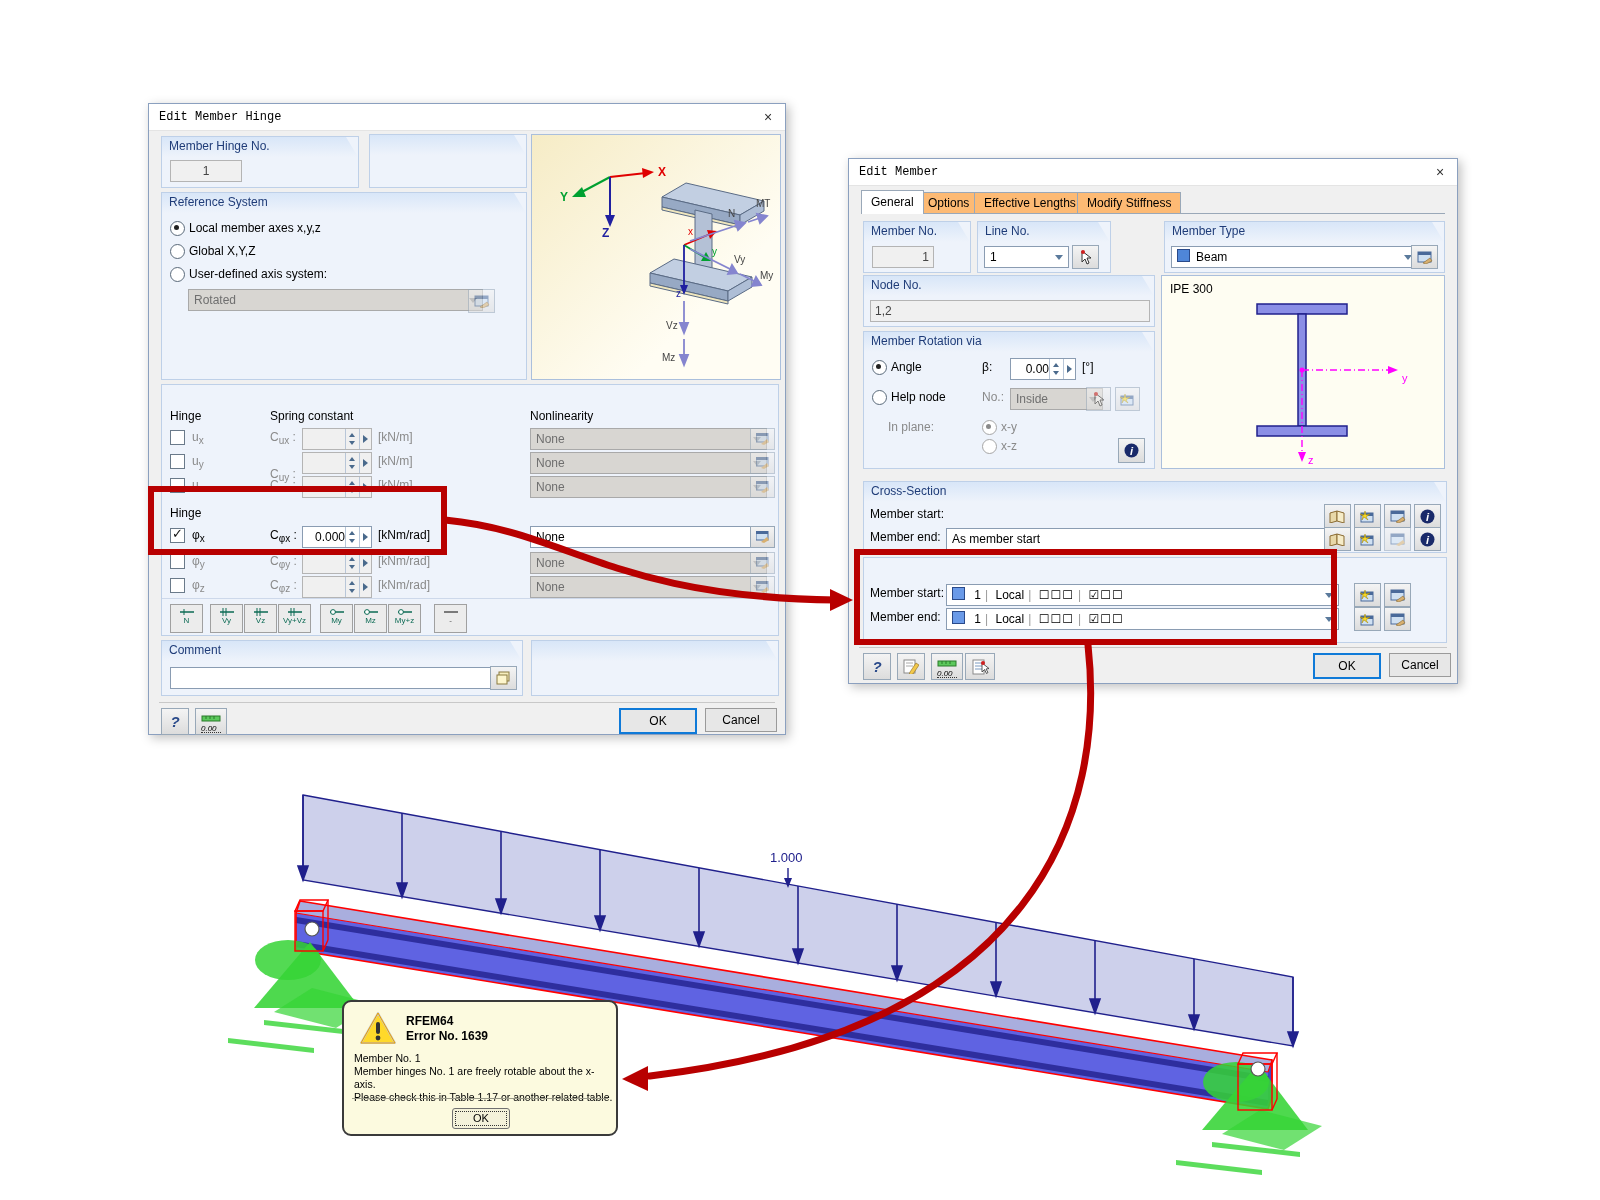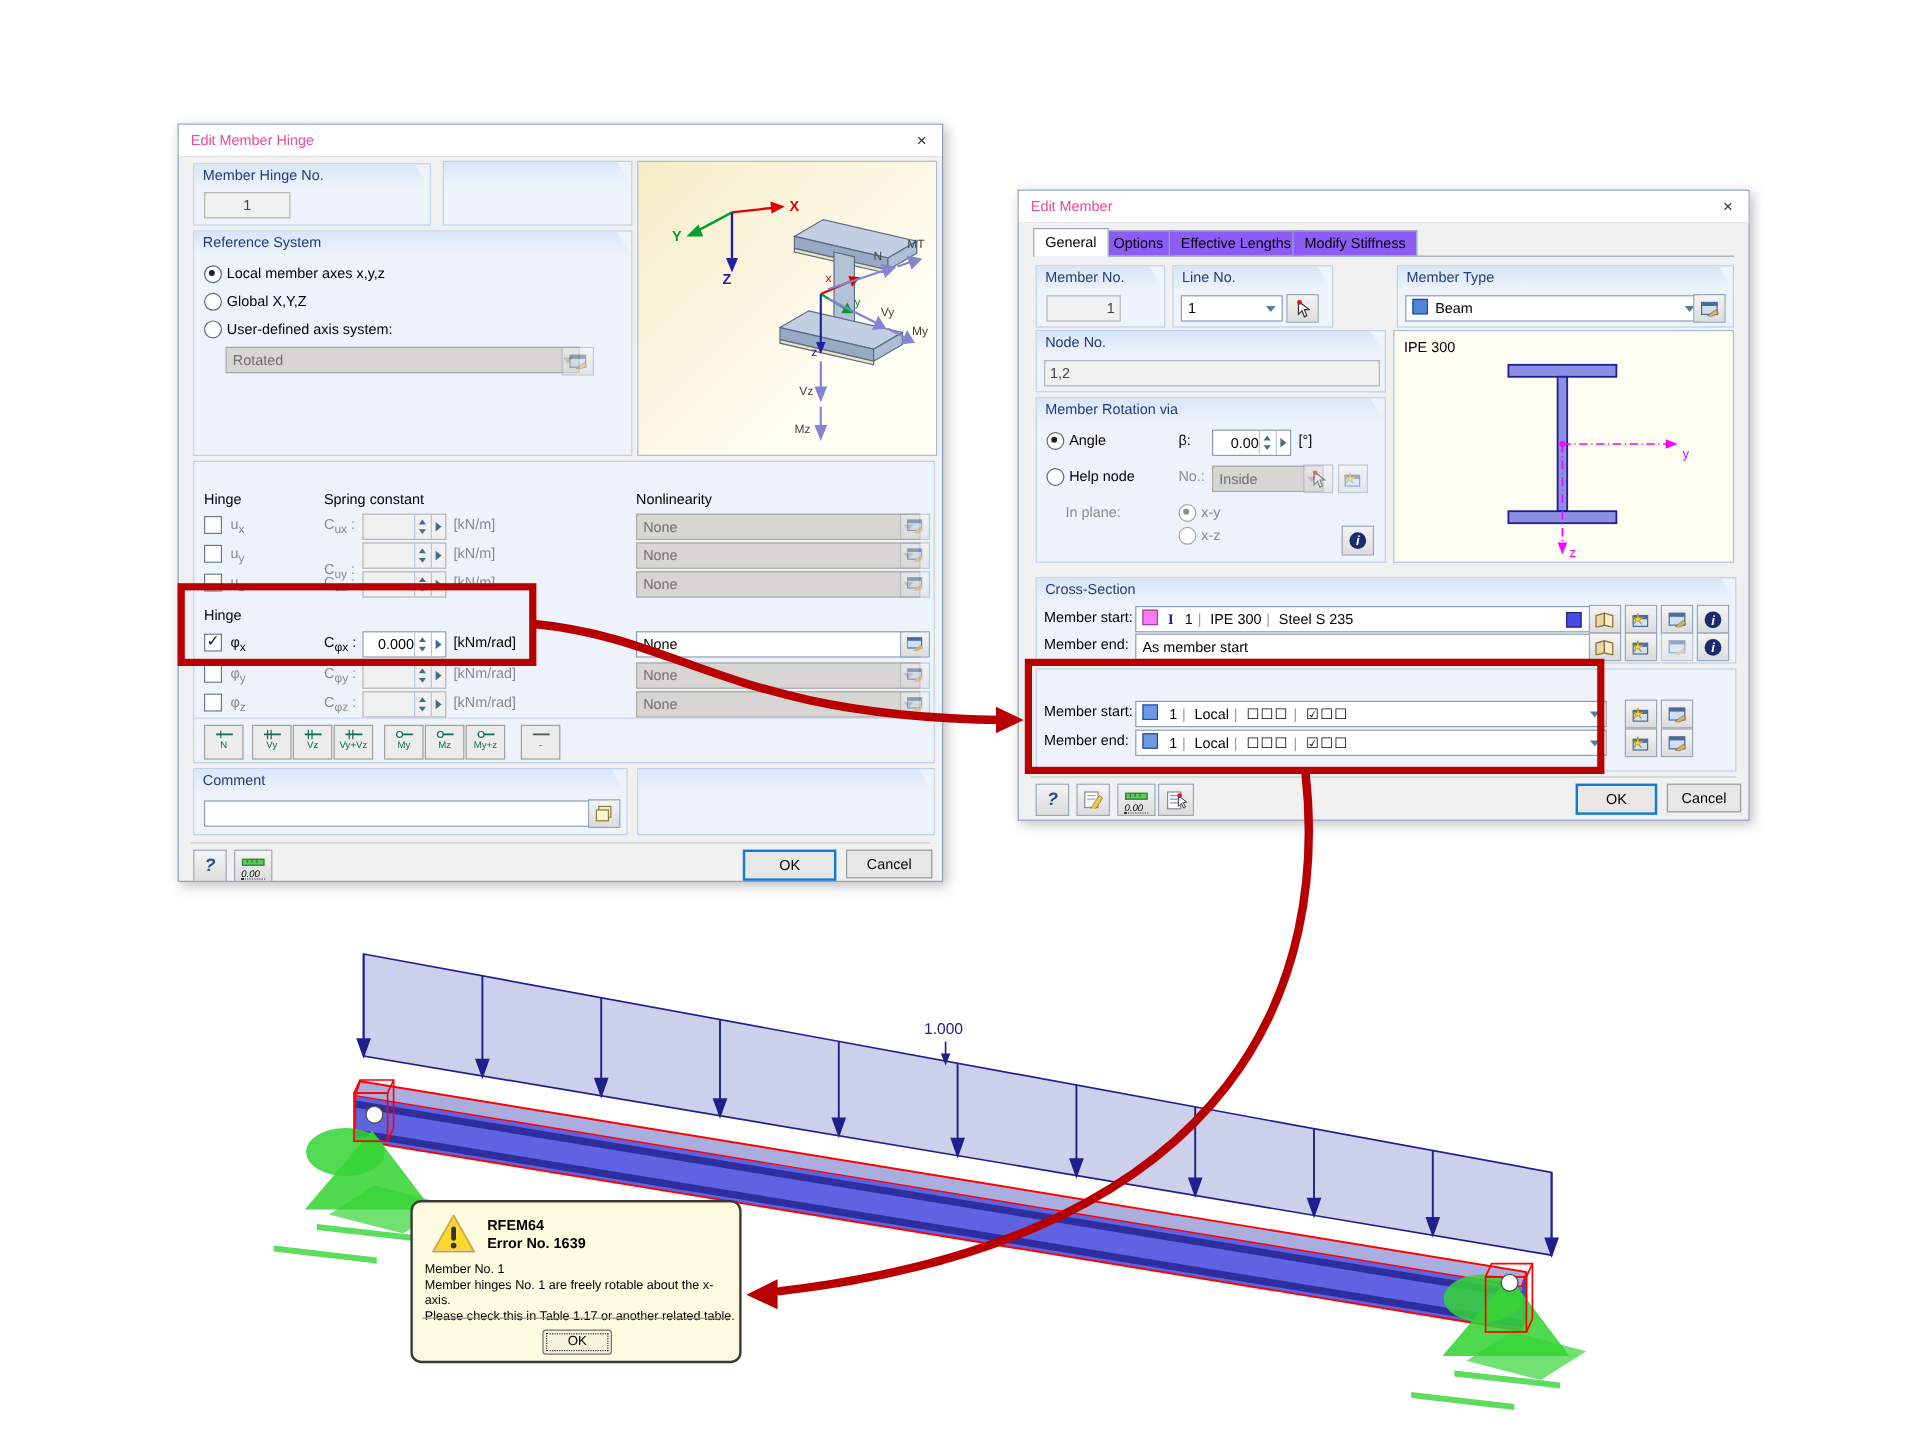--- a/index.html
+++ b/index.html
@@ -2,21 +2,21 @@
 <html><head>
 <meta charset="utf-8">
 <style>
   html,body{margin:0;padding:0;}
   body{width:1600px;height:1200px;position:relative;background:#ffffff;
        font-family:"Liberation Sans","DejaVu Sans",sans-serif;font-size:12px;color:#000;overflow:hidden;}
   .abs{position:absolute;}
   
   .dlg{position:absolute;background:#f0f0f0;border:1px solid #8ba0bf;box-shadow:3px 3px 10px rgba(0,0,0,.25);z-index:10;}
   .titlebar{position:absolute;left:0;top:0;right:0;height:26px;background:#ffffff;border-bottom:1px solid #e4e4e4;}
-  .titlebar .t{position:absolute;left:10px;top:6px;font-size:12px;color:#ec4899;}
+  .titlebar .t{position:absolute;left:10px;top:6px;font-size:12px;color:#000000;font-family:Liberation Mono, monospace;}
   .xbtn{position:absolute;top:3px;width:22px;height:20px;text-align:center;line-height:20px;font-size:14px;color:#333;cursor:pointer;}
   
   .grp{position:absolute;background:#eef3fb;border:1px solid #bed0e8;}
   .grp-h{position:absolute;left:0;top:0;right:0;height:18px;background:linear-gradient(#d8e6f8,#eef3fb);
          color:#1f3c78;padding:2px 0 0 7px;font-size:12px;white-space:nowrap;
          clip-path:polygon(0 0,calc(100% - 12px) 0,100% 100%,0 100%);}
   .panel-img{position:absolute;border:1px solid #aabfdc;background:linear-gradient(135deg,#f6ecc6,#fffdf3 70%);}
   
   .field{position:absolute;background:#fff;border:1px solid #8a9cb2;height:20px;line-height:20px;padding:0 4px;}
   .field.dis{background:#f0f0f0;border-color:#b4b4b4;color:#444;}
@@ -48,21 +48,21 @@
   .btn.main{height:22px;line-height:22px;font-size:12px;background:#e7e7e7;}
   .btn.focus{border:2px solid #0f7ad8;}
   .btn-ico{position:absolute;width:25px;height:22px;background:linear-gradient(#f4f4f4,#dcdcdc);border:1px solid #98a8b8;display:flex;align-items:center;justify-content:center;cursor:pointer;}
   .btn-ico.dis{opacity:.55;}
   .preset{position:absolute;width:31px;height:27px;background:#ececec;border:1px solid #a0a0a0;text-align:center;cursor:pointer;}
   .preset .gl{display:block;margin:3px auto 0;}
   .preset .pl{display:block;font-size:8px;color:#0d6b55;line-height:8px;}
   .sep{position:absolute;border-top:1px solid #cdd8ea;}
   
   .tabs{position:absolute;height:23px;}
-  .tab{position:absolute;top:2px;height:20px;line-height:20px;padding:0 9px;background:#8b5cf6;border:1px solid #9aa8b8;border-bottom:none;font-size:12px;cursor:pointer;white-space:nowrap;}
+  .tab{position:absolute;top:2px;height:20px;line-height:20px;padding:0 9px;background:#fdba74;border:1px solid #9aa8b8;border-bottom:none;font-size:12px;cursor:pointer;white-space:nowrap;}
   .tab.active{top:0;height:23px;line-height:23px;background:#fff;z-index:2;}
   .tabline{position:absolute;border-top:1px solid #9aa8b8;}
   .sq{display:inline-block;width:11px;height:11px;vertical-align:-1px;border:1px solid #555;}
   .pattern{font-family:"DejaVu Sans",sans-serif;letter-spacing:1px;}
   .pipe{color:#9a9a9a;padding:0 4px;}
   
   .errbox{position:absolute;left:342px;top:1000px;width:272px;height:132px;background:#fcfadf;border:2px solid #3a3a3a;border-radius:9px;z-index:6;}
   .errbox .hd{position:absolute;left:62px;top:12px;font-weight:bold;font-size:12px;line-height:15px;}
   .errbox .bd{position:absolute;left:10px;top:50px;font-size:10.5px;line-height:13px;}
   .errbox hr{position:absolute;left:8px;right:8px;top:96px;border:none;border-top:1px solid #9a9a8a;margin:0;}
@@ -578,29 +578,20 @@
       <polygon points="140,166 136,156 144,156" fill="#ff00ff"></polygon>
       <circle cx="140" cy="74" r="2.5" fill="#ff00ff"></circle>
       <text x="240" y="86" font-size="11" fill="#ff00ff">y</text>
       <text x="146" y="168" font-size="11" fill="#ff00ff">z</text>
     </svg>
   </div>
 
   <div class="grp" style="left:14px;top:322px;width:582px;height:70px;">
     <div class="grp-h">Cross-Section</div>
     <span class="lbl" style="left:6px;top:25px;">Member start:</span>
-    <div class="combo" style="left:82px;top:23px;width:368px;">
-      <span class="sq" style="background:#fb7bf0;border-color:#a040a0;margin-right:5px;"></span>
-      <span style="color:#20208c;font-weight:bold;font-family:'Liberation Serif',serif;margin-right:6px;">I</span>
-      <span>1</span><span class="pipe">|</span>
-      <span>IPE 300</span><span class="pipe">|</span>
-      <span>Steel S 235</span>
-      <span class="sq" style="background:#4a4ae0;border-color:#20208c;position:absolute;right:20px;top:4px;"></span>
-      <span class="chev"></span>
-    </div>
     <div class="btn-ico" style="left:460px;top:22px;">
         <svg width="17" height="13">
           <polygon points="1,3 8,1 8,11 1,13" fill="#e8d8a8" stroke="#8a6a30"></polygon>
           <polygon points="15,3 8,1 8,11 15,13" fill="#f6ecc8" stroke="#8a6a30"></polygon>
         </svg>
       </div>
     <div class="btn-ico" style="left:490px;top:22px;">
         <svg width="15" height="13">
           <rect x="1" y="3" width="12" height="9" fill="#cfe0f2" stroke="#4a6a9a"></rect>
           <rect x="1" y="3" width="12" height="3" fill="#4a6a9a"></rect>

